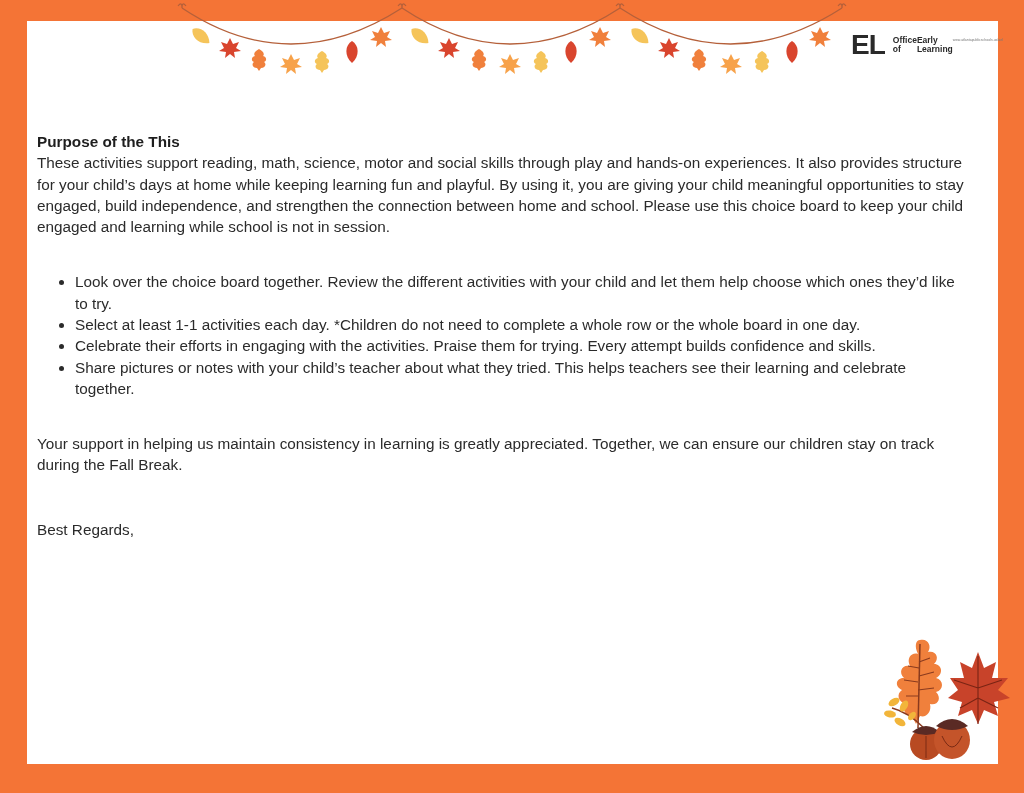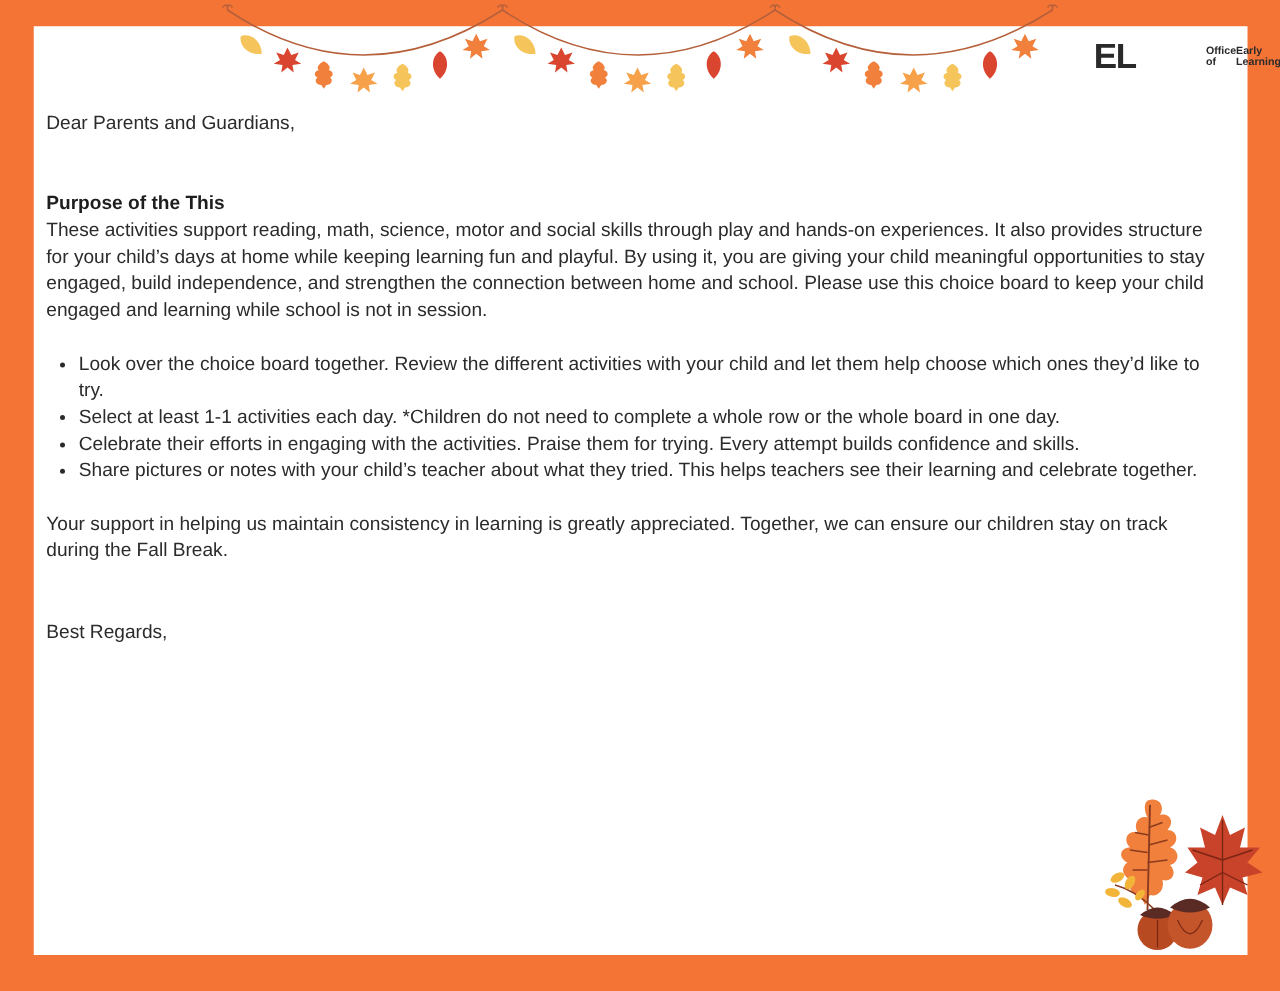--- a/index.html
+++ b/index.html
@@ -32,21 +32,20 @@
       pointer-events: none;
     }
     .logo {
       position: absolute;
       left: 850px;
       top: 28px;
       width: 140px;
       height: 34px;
       display: flex;
       align-items: center;
-      gap: 24px;
     }
     .logo .owl {
       width: 26px;
       height: 30px;
     }
     .logo .letters {
       font-family: "Liberation Sans", sans-serif;
       font-weight: bold;
       font-size: 28px;
       color: #2a2a2a;
@@ -88,21 +87,21 @@
     .content p {
       margin: 0;
     }
     .gap { height: 21.4px; }
     .gap-big { height: 42.8px; }
     .heading {
       font-weight: bold;
       color: #1e1e1e;
     }
     ul.directions {
-      margin: 0;
+      margin: 12px;
       padding-left: 26px;
     }
     ul.directions li {
       margin: 0;
       padding-left: 0;
     }
     .corner-art {
       position: absolute;
       left: 880px;
       top: 632px;
@@ -179,21 +178,20 @@
   <span class="letters">EL</span>
   <span class="divider"></span>
   <div class="text-block">
     <span class="org-line">Office of</span>
     <span class="org-line">Early Learning</span>
     <span class="url">www.atlantapublicschools.us/oel</span>
   </div>
 </div>
 
 <div class="content">
-  <p>Dear Parents and Guardians,</p>
   <div class="gap"></div>
   <div class="gap"></div>
   <p class="heading">Purpose of the This</p>
   <p>These activities support reading, math, science, motor and social skills through play and hands-on experiences. It also provides structure for your child’s days at home while keeping learning fun and playful. By using it, you are giving your child meaningful opportunities to stay engaged, build independence, and strengthen the connection between home and school. Please use this choice board to keep your child engaged and learning while school is not in session.</p>
   <div class="gap"></div>
   <ul class="directions">
     <li>Look over the choice board together. Review the different activities with your child and let them help choose which ones they’d like to try.</li>
     <li>Select at least 1-1 activities each day. *Children do not need to complete a whole row or the whole board in one day.</li>
     <li>Celebrate their efforts in engaging with the activities. Praise them for trying. Every attempt builds confidence and skills.</li>
     <li>Share pictures or notes with your child’s teacher about what they tried. This helps teachers see their learning and celebrate together.</li>

